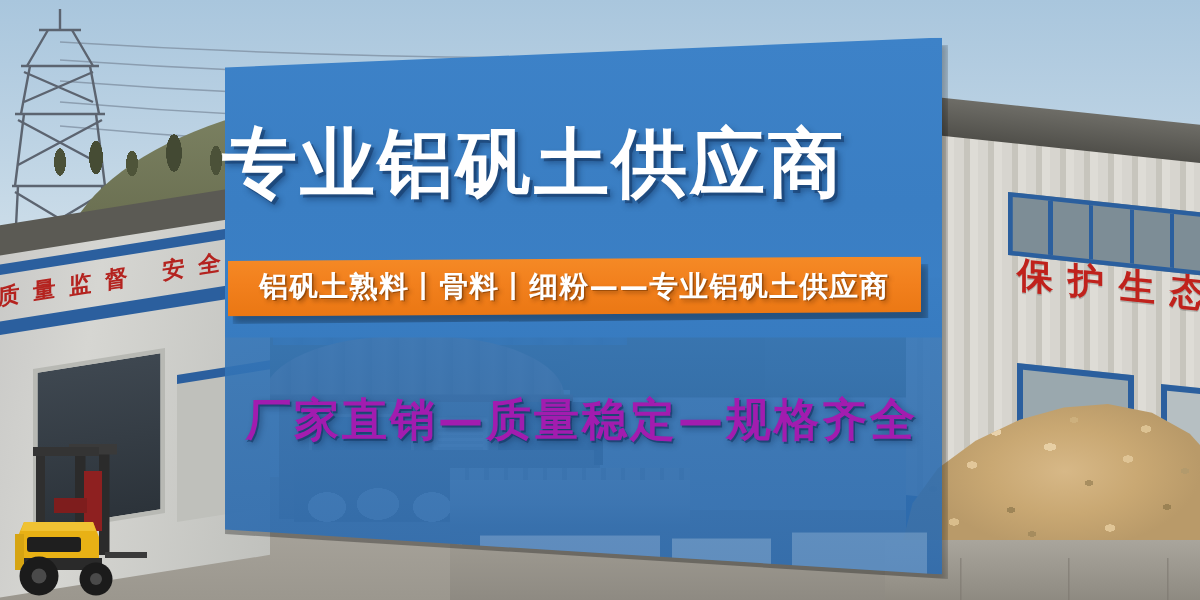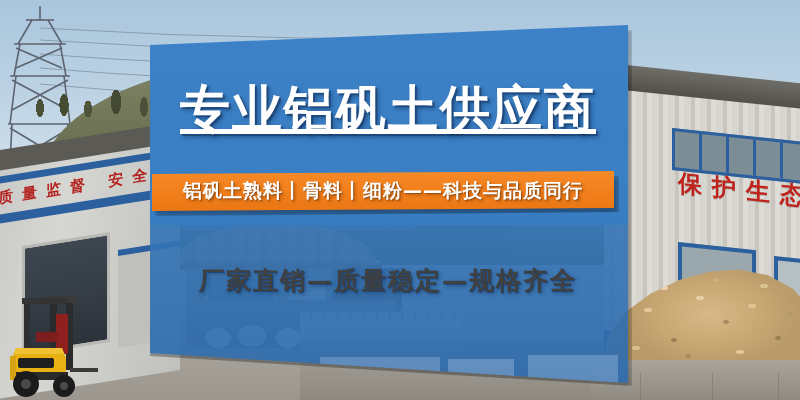--- a/index.html
+++ b/index.html
@@ -286,32 +286,30 @@
   }
   .gh{position:absolute;background:#cfe0ee;}
   .gh1{left:10px;top:10px;width:150px;height:78px;background:#cddcea;}
   .gh2{left:172px;top:4px;width:120px;height:56px;background:#bcd2e6;}
   .gh3{left:300px;top:6px;width:66px;height:70px;background:#c8daea;}
   .gh4{left:380px;top:2px;width:90px;height:52px;background:#bdd4e8;}
 
   
   .headline{
     position:absolute;left:148px;top:78px;width:480px;
-    text-align:center;
     font-family:"DejaVu Sans","Liberation Sans",sans-serif;
     font-weight:bold;
     font-size:50px;
     line-height:62px;
     letter-spacing:2px;
     color:#ffffff;
     white-space:nowrap;
     text-shadow:
       2px 2px 0 rgba(20,55,100,.55),
       3px 3px 4px rgba(10,40,80,.45);
-    text-decoration: underline;
   }
 
   
   .strip-shadow{
     position:absolute;left:155px;top:176px;width:464px;height:40px;
     background:rgba(0,0,0,.34);filter:blur(3px);
     clip-path:polygon(0 4px,464px 0,464px 36px,0 40px);
   }
   .strip{
     position:absolute;left:152px;top:171px;width:462px;height:40px;
@@ -330,24 +328,24 @@
   }
 
   
   .subs{
     position:absolute;left:148px;top:258px;width:480px;
     text-align:center;
   }
   .sub{
     font-family:"DejaVu Sans","Liberation Sans",sans-serif;
     font-weight:bold;
-    font-size:25px;
+    font-size:30px;
     line-height:46px;
     letter-spacing:2px;
-    color:#404040;
+    color:#a21caf;
     white-space:nowrap;
     text-shadow:1px 1px 0 rgba(18,52,96,.6),2px 2px 4px rgba(10,35,70,.45);
   }
 </style>
 </head>
 <body>
 
 <div id="banner">
 
   <div class="photo">
@@ -472,20 +470,20 @@
         <div class="gh gh4"></div>
 
       </div>
     </div>
   </div>
 
   <div class="headline">专业铝矾土供应商</div>
 
   <div class="strip-shadow"></div>
   <div class="strip">
-    <span class="strip-text">铝矾土熟料丨骨料丨细粉——科技与品质同行</span>
+    <span class="strip-text">铝矾土熟料丨骨料丨细粉——专业铝矾土供应商</span>
   </div>
 
   <div class="subs">
     <div class="sub">厂家直销—质量稳定—规格齐全</div>
   </div>
 
 </div>
 
 </body></html>

